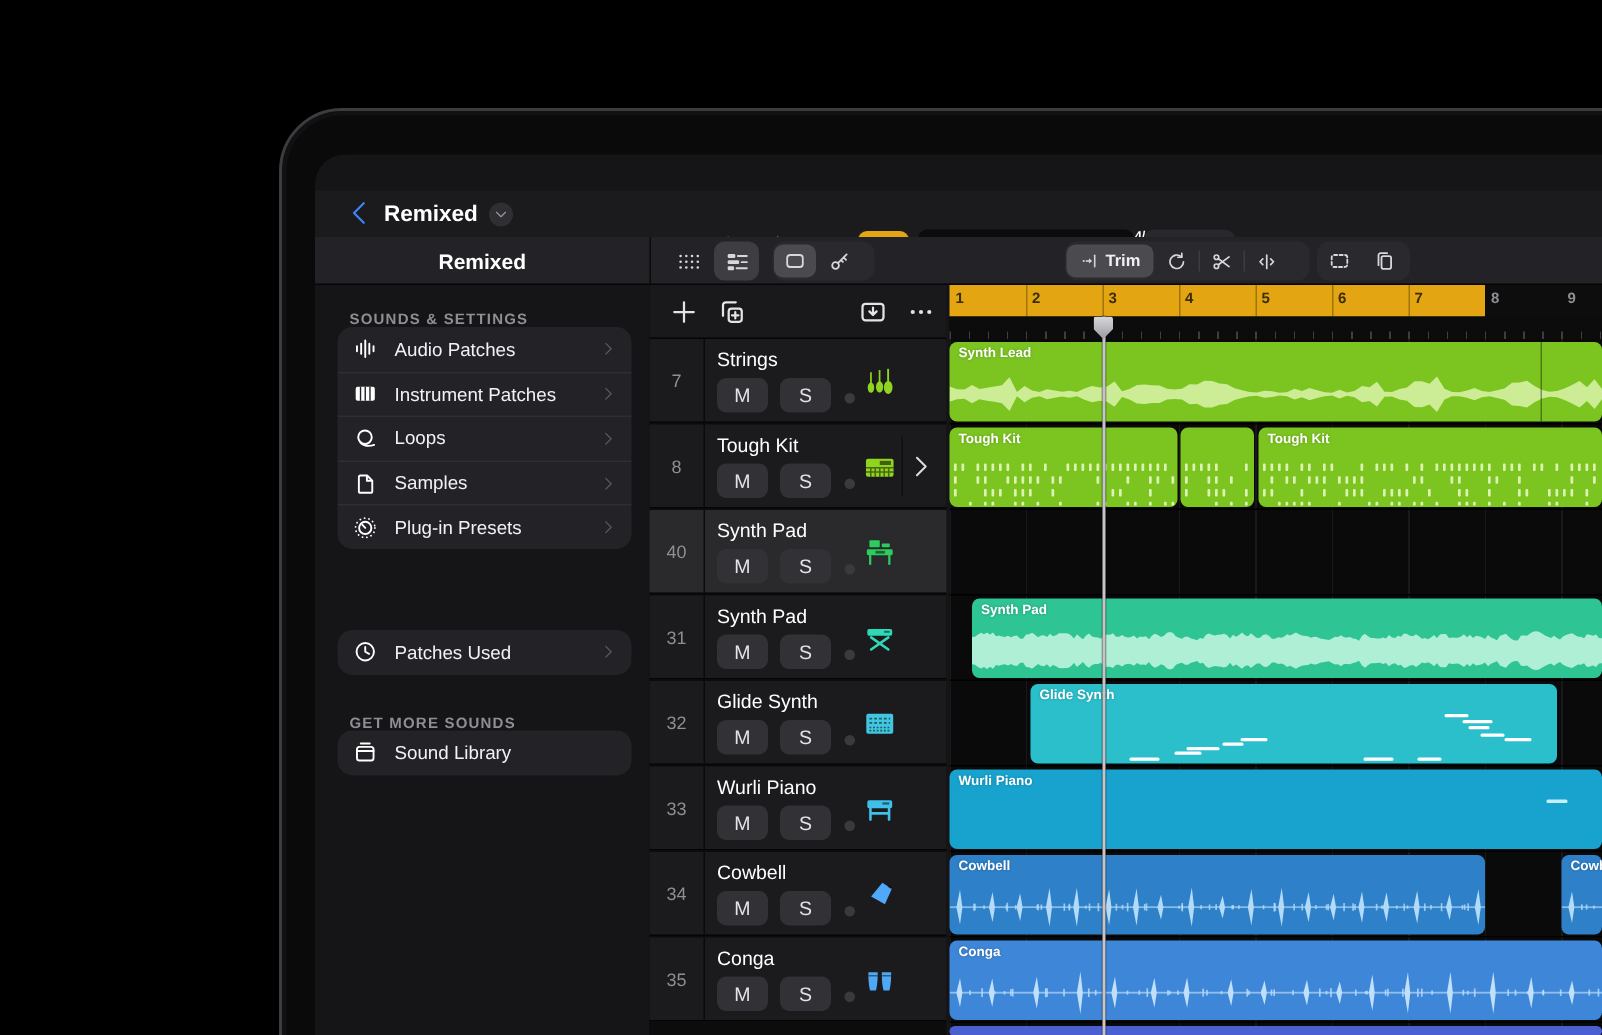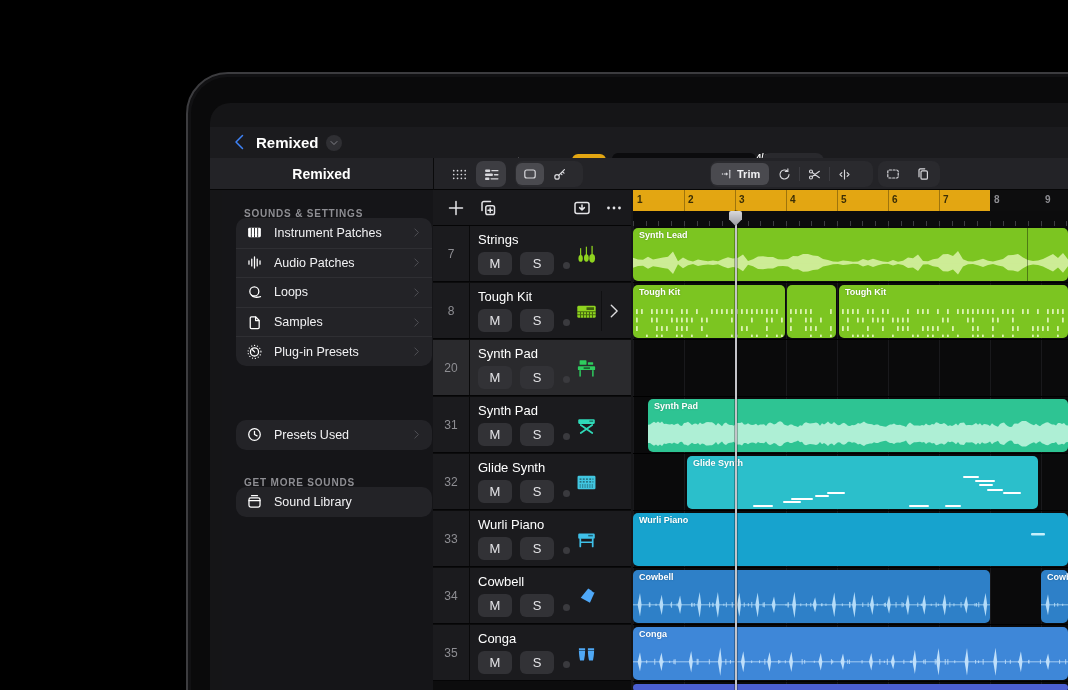--- a/index.html
+++ b/index.html
@@ -44,21 +44,21 @@
   .band-div{position:absolute;left:223px;top:0;width:1px;height:32px;background:#0a0a0b;}
   .viewbtn{position:absolute;top:3px;width:30px;height:26px;border-radius:7px;display:flex;align-items:center;justify-content:center;color:#d8d8dc;}
   .viewbtn.sel{background:#3d3d42;}
   .seg{position:absolute;top:3px;height:26px;border-radius:8px;background:#2a2a2e;display:flex;align-items:center;}
   .seg .segbtn{height:22px;margin:0 1px;border-radius:6px;display:flex;align-items:center;justify-content:center;color:#d8d8dc;padding:0 6px;}
   .seg .segbtn.sel{background:#4a4a4f;}
   .seg .lbl{font-size:11px;font-weight:700;color:#f0f0f2;margin-left:3px;text-align:right;}
   .seg .vdiv{width:1px;height:14px;background:#3c3c41;}
 
   
-  .sidebar{position:absolute;left:12px;top:87px;width:223px;height:500px;background:#151518;border-right:1px solid #060607;}
+  .sidebar{position:absolute;left:1px;top:87px;width:223px;height:500px;background:#151518;border-right:1px solid #060607;}
   .sec-label{position:absolute;left:22px;font-size:10px;font-weight:700;letter-spacing:.8px;color:#8e8e93;}
   .card{position:absolute;left:14px;width:196px;background:#232327;border-radius:10px;overflow:hidden;}
   .s-item{position:relative;height:29.6px;display:flex;align-items:center;}
   .s-item + .s-item{border-top:1px solid #2f2f33;}
   .s-item .sic{width:17px;height:17px;margin-left:10px;color:#fff;flex:0 0 auto;}
   .s-item .slabel{font-size:12.5px;color:#f2f2f4;margin-left:11px;flex:1;}
   .s-item .schev{width:11px;height:11px;color:#5a5a5f;margin-right:10px;}
 
   
   .thead-toolbar{position:absolute;left:223px;top:87px;width:198px;height:36px;background:#19191c;border-bottom:1px solid #050506;}
@@ -292,38 +292,38 @@
           </span>
       </div>
     </div>
 
     <div class="sidebar" id="sidebar-body">
         <div class="sec-label" style="top:18px">SOUNDS &amp; SETTINGS</div>
         <div class="card" style="top:28px">
           <div class="s-item">
         <span class="sic">
               <svg class="ic" viewBox="0 0 20 20" width="100%" height="100%">
+                <path fill="none" stroke="currentColor" stroke-width="1.5" stroke-linecap="round" stroke-linejoin="round" d="M3.5 8 v4 M6.8 6 v8 M10 3.5 v13 M13.2 6 v8 M16.5 8 v4"></path>
+              </svg>
+            </span>
+        <span class="slabel">Audio Patches</span>
+        <span class="schev">
+              <svg class="ic" viewBox="0 0 20 20" width="100%" height="100%">
+                <path fill="none" stroke="currentColor" stroke-width="1.5" stroke-linecap="round" stroke-linejoin="round" d="M7 3.5 L13.5 10 L7 16.5"></path>
+              </svg>
+            </span>
+      </div>
+          <div class="s-item">
+        <span class="sic">
+              <svg class="ic" viewBox="0 0 20 20" width="100%" height="100%">
                 <rect x="2.5" y="4.5" width="15" height="11" rx="1.6" fill="currentColor"></rect>
                 <path d="M6.3 4.5 V12 M10 4.5 V12 M13.7 4.5 V12 M6.3 12 V15.5 M10 12 V15.5 M13.7 12 V15.5" stroke="#232327" stroke-width="1.1"></path>
               </svg>
             </span>
         <span class="slabel">Instrument Patches</span>
-        <span class="schev">
-              <svg class="ic" viewBox="0 0 20 20" width="100%" height="100%">
-                <path fill="none" stroke="currentColor" stroke-width="1.5" stroke-linecap="round" stroke-linejoin="round" d="M7 3.5 L13.5 10 L7 16.5"></path>
-              </svg>
-            </span>
-      </div>
-          <div class="s-item">
-        <span class="sic">
-              <svg class="ic" viewBox="0 0 20 20" width="100%" height="100%">
-                <path fill="none" stroke="currentColor" stroke-width="1.5" stroke-linecap="round" stroke-linejoin="round" d="M3.5 8 v4 M6.8 6 v8 M10 3.5 v13 M13.2 6 v8 M16.5 8 v4"></path>
-              </svg>
-            </span>
-        <span class="slabel">Audio Patches</span>
         <span class="schev">
               <svg class="ic" viewBox="0 0 20 20" width="100%" height="100%">
                 <path fill="none" stroke="currentColor" stroke-width="1.5" stroke-linecap="round" stroke-linejoin="round" d="M7 3.5 L13.5 10 L7 16.5"></path>
               </svg>
             </span>
       </div>
           <div class="s-item">
         <span class="sic">
               <svg class="ic" viewBox="0 0 20 20" width="100%" height="100%">
                 <circle cx="9.8" cy="8.8" r="5.3" fill="none" stroke="currentColor" stroke-width="1.5" stroke-linecap="round" stroke-linejoin="round"></circle>
@@ -368,21 +368,21 @@
       </div>
         </div>
         <div class="card" style="top:230px">
           <div class="s-item">
         <span class="sic">
               <svg class="ic" viewBox="0 0 20 20" width="100%" height="100%">
                 <circle cx="10" cy="10" r="6.8" fill="none" stroke="currentColor" stroke-width="1.5" stroke-linecap="round" stroke-linejoin="round"></circle>
                 <path fill="none" stroke="currentColor" stroke-width="1.5" stroke-linecap="round" stroke-linejoin="round" d="M10 6.3 V10 L13 11.6"></path>
               </svg>
             </span>
-        <span class="slabel">Presets Used</span>
+        <span class="slabel">Patches Used</span>
         <span class="schev">
               <svg class="ic" viewBox="0 0 20 20" width="100%" height="100%">
                 <path fill="none" stroke="currentColor" stroke-width="1.5" stroke-linecap="round" stroke-linejoin="round" d="M7 3.5 L13.5 10 L7 16.5"></path>
               </svg>
             </span>
       </div>
         </div>
         <div class="sec-label" style="top:287px">GET MORE SOUNDS</div>
         <div class="card" style="top:297px">
           <div class="s-item">
@@ -473,21 +473,21 @@
             </svg>
           </div>
       <div class="tline"></div>
           <div class="texp">
             <svg class="ic" viewBox="0 0 20 20" width="100%" height="100%">
               <path fill="none" stroke="currentColor" stroke-width="1.5" stroke-linecap="round" stroke-linejoin="round" d="M7 3.5 L13.5 10 L7 16.5"></path>
             </svg>
           </div>
     </div>
         <div class="trow sel" style="top:114px">
-      <div class="tnum">20</div>
+      <div class="tnum">40</div>
       <div class="tname">Synth Pad</div>
       <div class="msbtn" style="left:45px">M</div>
       <div class="msbtn" style="left:87px">S</div>
       <div class="tdot"></div>
       <div class="ticon" style="color:#2ecc5e">
             <svg class="ic" viewBox="0 0 20 20" width="100%" height="100%">
               <g fill="currentColor">
                 <rect x="4" y="2.8" width="6" height="4" rx=".6"></rect>
                 <rect x="11.2" y="4.6" width="4.6" height="2.2" rx=".5"></rect>
                 <rect x="2.5" y="8" width="15" height="3.4" rx=".8"></rect>

